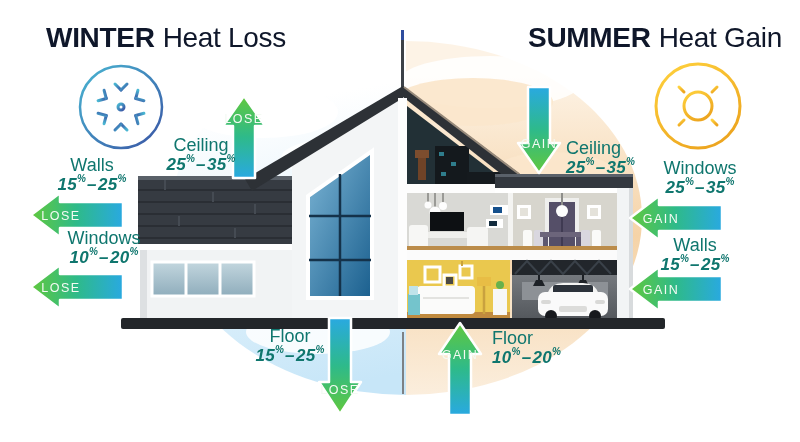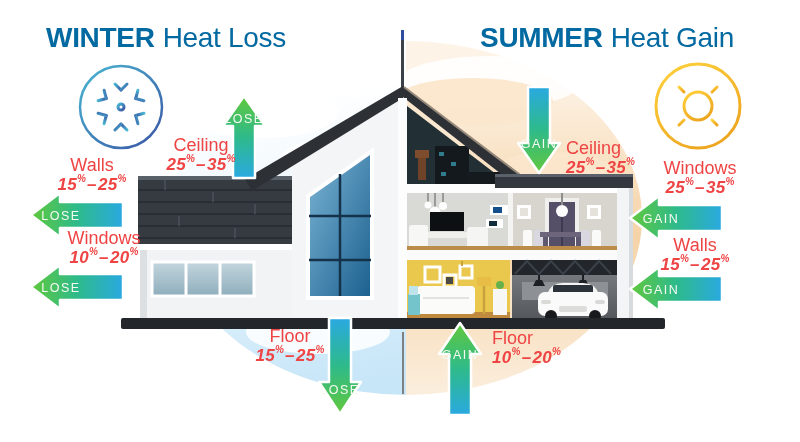--- a/index.html
+++ b/index.html
@@ -1,24 +1,24 @@
 <!DOCTYPE html>
 <html><head>
 <meta charset="utf-8">
 <style>
   html,body{margin:0;padding:0;background:#ffffff;}
   .canvas{position:relative;width:800px;height:442px;background:#ffffff;overflow:hidden;
           font-family:"Liberation Sans",sans-serif;}
   .abs{position:absolute;}
   
-  .title{font-size:28px;color:#0369a1;white-space:nowrap;letter-spacing:-0.3px;z-index:6;}
+  .title{font-size:28px;color:#0f172a;white-space:nowrap;letter-spacing:-0.3px;z-index:6;}
   .title .tb{font-weight:800;margin-right:8px;}
   .title .tr{font-weight:400;}
   
-  .stat{color:#ef4444;text-align:center;line-height:1.1;z-index:6;}
+  .stat{color:#0f766e;text-align:center;line-height:1.1;z-index:6;}
   .stat.left-align{text-align:left;}
   .stat-name{font-size:18px;font-weight:500;}
   .stat-range{font-size:17px;font-weight:700;letter-spacing:0.3px;font-style:italic;}
   .stat-range sup{font-size:10px;font-weight:700;position:relative;top:-1px;vertical-align:super;line-height:0;}
   .stat-range .dash{margin:0 1px;}
   
   .arrow{z-index:5;}
   .arrow-text{font-family:"Liberation Sans",sans-serif;font-size:12.5px;font-weight:500;
               letter-spacing:1.5px;fill:#f4faf3;}
   .backdrop{z-index:1;}
@@ -229,21 +229,21 @@
     <rect x="502" y="104" width="16" height="132" fill="#f2f4f5"></rect>
     <rect x="514" y="104" width="4" height="132" fill="#d8dbdd"></rect>
     <rect x="283" y="14" width="9" height="222" fill="#fdfdfd"></rect>
 
     <rect x="6" y="234" width="544" height="11" rx="2" fill="#23262a"></rect>
   </svg>
 
   <div class="abs title" style="left:46px;top:22px">
     <span class="tb">WINTER</span><span class="tr">Heat Loss</span>
   </div>
-  <div class="abs title" style="left:480px;top:22px">
+  <div class="abs title" style="left:528px;top:22px">
     <span class="tb">SUMMER</span><span class="tr">Heat Gain</span>
   </div>
 
   <svg class="abs icon" style="left:76px;top:62px" width="90" height="90" viewBox="0 0 90 90">
     <defs>
       <linearGradient id="sfg" x1="0" y1="0" x2="1" y2="1">
         <stop offset="0" stop-color="#49b6d2"></stop>
           <stop offset="1" stop-color="#3a55a5"></stop>
       </linearGradient>
     </defs>

